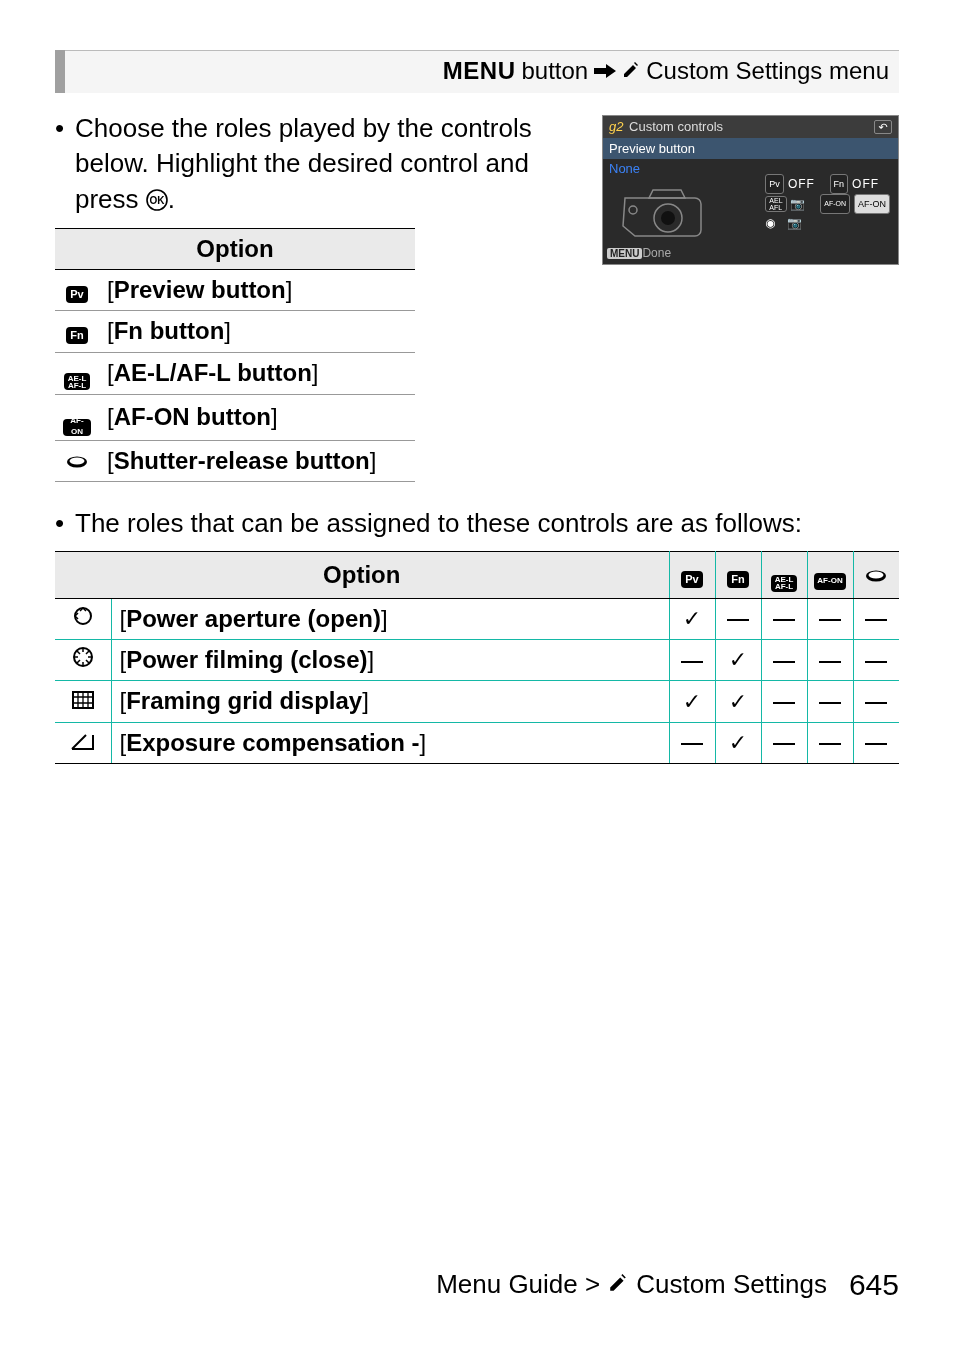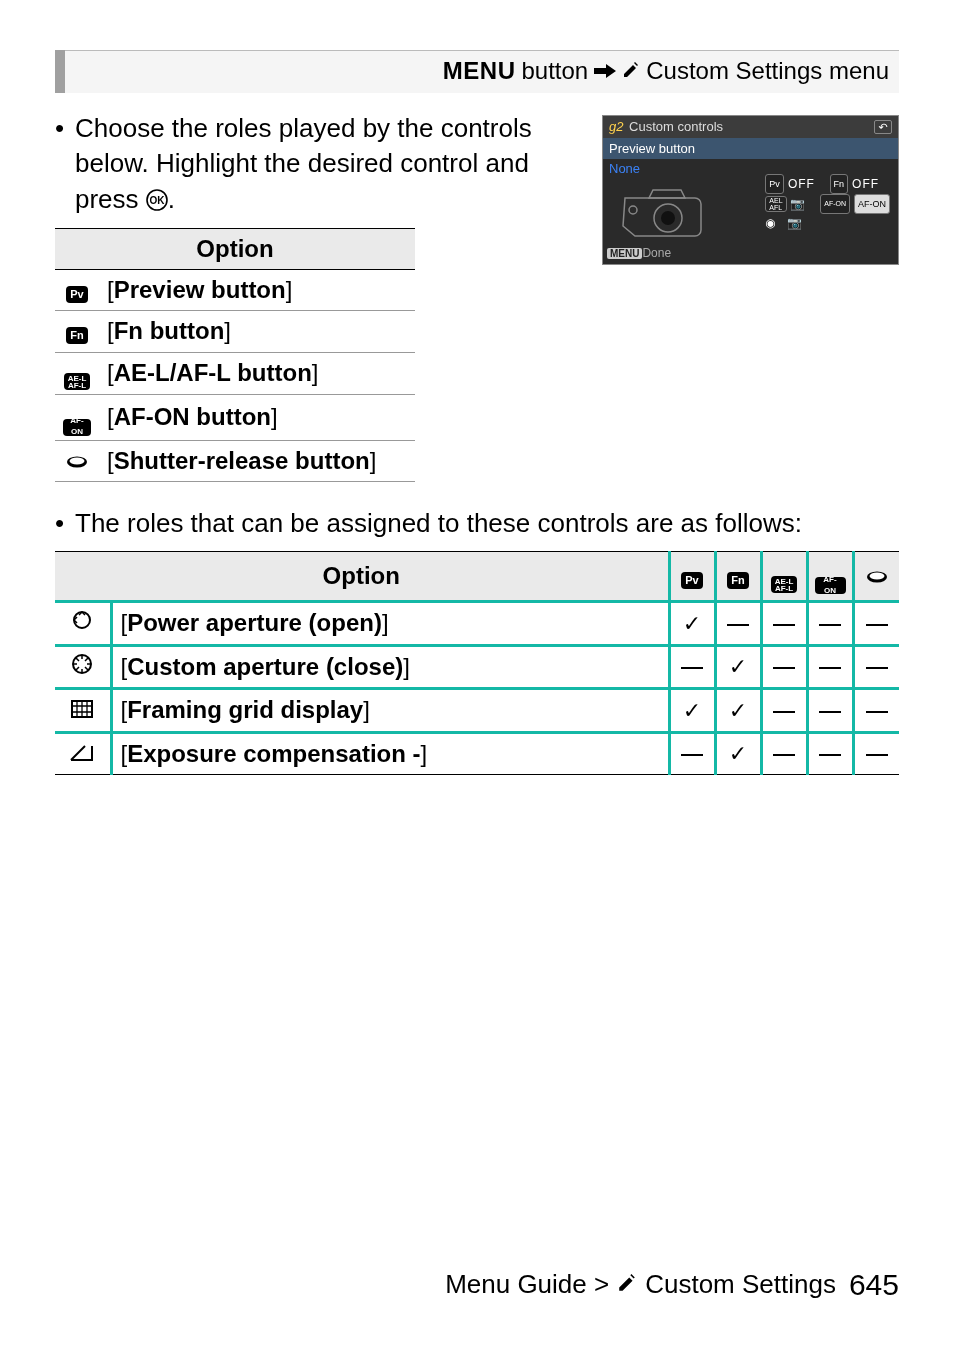--- a/index.html
+++ b/index.html
@@ -81,42 +81,42 @@
 
   .bullet2 { margin-top: 8px; }
 
   table.opts2 {
     border-collapse: collapse;
     width: 100%;
     margin: 10px 0 0 0;
     font-size: 24px;
   }
   table.opts2 th, table.opts2 td {
-    border:3px solid #14b8a6;
+    border:1px solid #14b8a6;
   }
   table.opts2 thead th {
     background:#eaeaea; font-weight:700; padding:6px 6px; text-align:center;
     border-top:1px solid #000; border-bottom:1px solid #000;
   }
   table.opts2 thead th:first-child { border-left:none; }
   table.opts2 thead th:last-child { border-right:none; }
   table.opts2 td { padding:4px 8px; }
   table.opts2 td:first-child { border-left:none; text-align:center; width:56px;}
   table.opts2 td:last-child { border-right:none; }
   table.opts2 td.cbx { width:46px; text-align:center; font-size:22px; }
   table.opts2 tbody tr:last-child td { border-bottom:1px solid #000; }
 
   .opt-label b { font-weight:700; }
 
   .footer {
     position:absolute; bottom:40px; left:0; right:0;
     text-align:right; padding-right:55px;
     font-size:26px; display:flex; justify-content:flex-end; align-items:center; gap:8px;
   }
-  .page-num { font-size:30px; margin-left:5px;}
+  .page-num { font-size:30px; margin-left:14px;}
 
   
   .ic-badge {
     display:inline-flex; align-items:center; justify-content:center;
     background:#000; color:#fff; font-size:11px; font-weight:700;
     border-radius:4px; padding:1px 3px; min-width:22px; height:17px;
     font-family: Arial, sans-serif;
   }
   .ic-ael {
     display:inline-flex; align-items:center; justify-content:center;
@@ -265,21 +265,21 @@
           <td class="cbx"><span class="dash"></span></td>
           <td class="cbx"><span class="dash"></span></td>
           <td class="cbx"><span class="dash"></span></td>
           <td class="cbx"><span class="dash"></span></td>
         </tr>
         <tr>
           <td><svg width="22" height="22" viewBox="0 0 22 22">
               <circle cx="11" cy="11" r="9" fill="none" stroke="#000" stroke-width="2"></circle>
               <path d="M11 2v4M11 16v4M2 11h4M16 11h4M5 5l3 3M14 14l3 3M5 17l3-3M14 8l3-3" stroke="#000" stroke-width="1.5"></path>
             </svg></td>
-          <td class="opt-label">[<b>Custom aperture (close)</b>]</td>
+          <td class="opt-label">[<b>Power filming (close)</b>]</td>
           <td class="cbx"><span class="dash"></span></td>
           <td class="cbx"><span class="check">✓</span></td>
           <td class="cbx"><span class="dash"></span></td>
           <td class="cbx"><span class="dash"></span></td>
           <td class="cbx"><span class="dash"></span></td>
         </tr>
         <tr>
           <td><svg width="22" height="18" viewBox="0 0 22 18">
               <rect x="1" y="1" width="20" height="16" fill="none" stroke="#000" stroke-width="2"></rect>
               <path d="M1 6h20M1 12h20M6 1v16M11 1v16M16 1v16" stroke="#000" stroke-width="1.3"></path>

